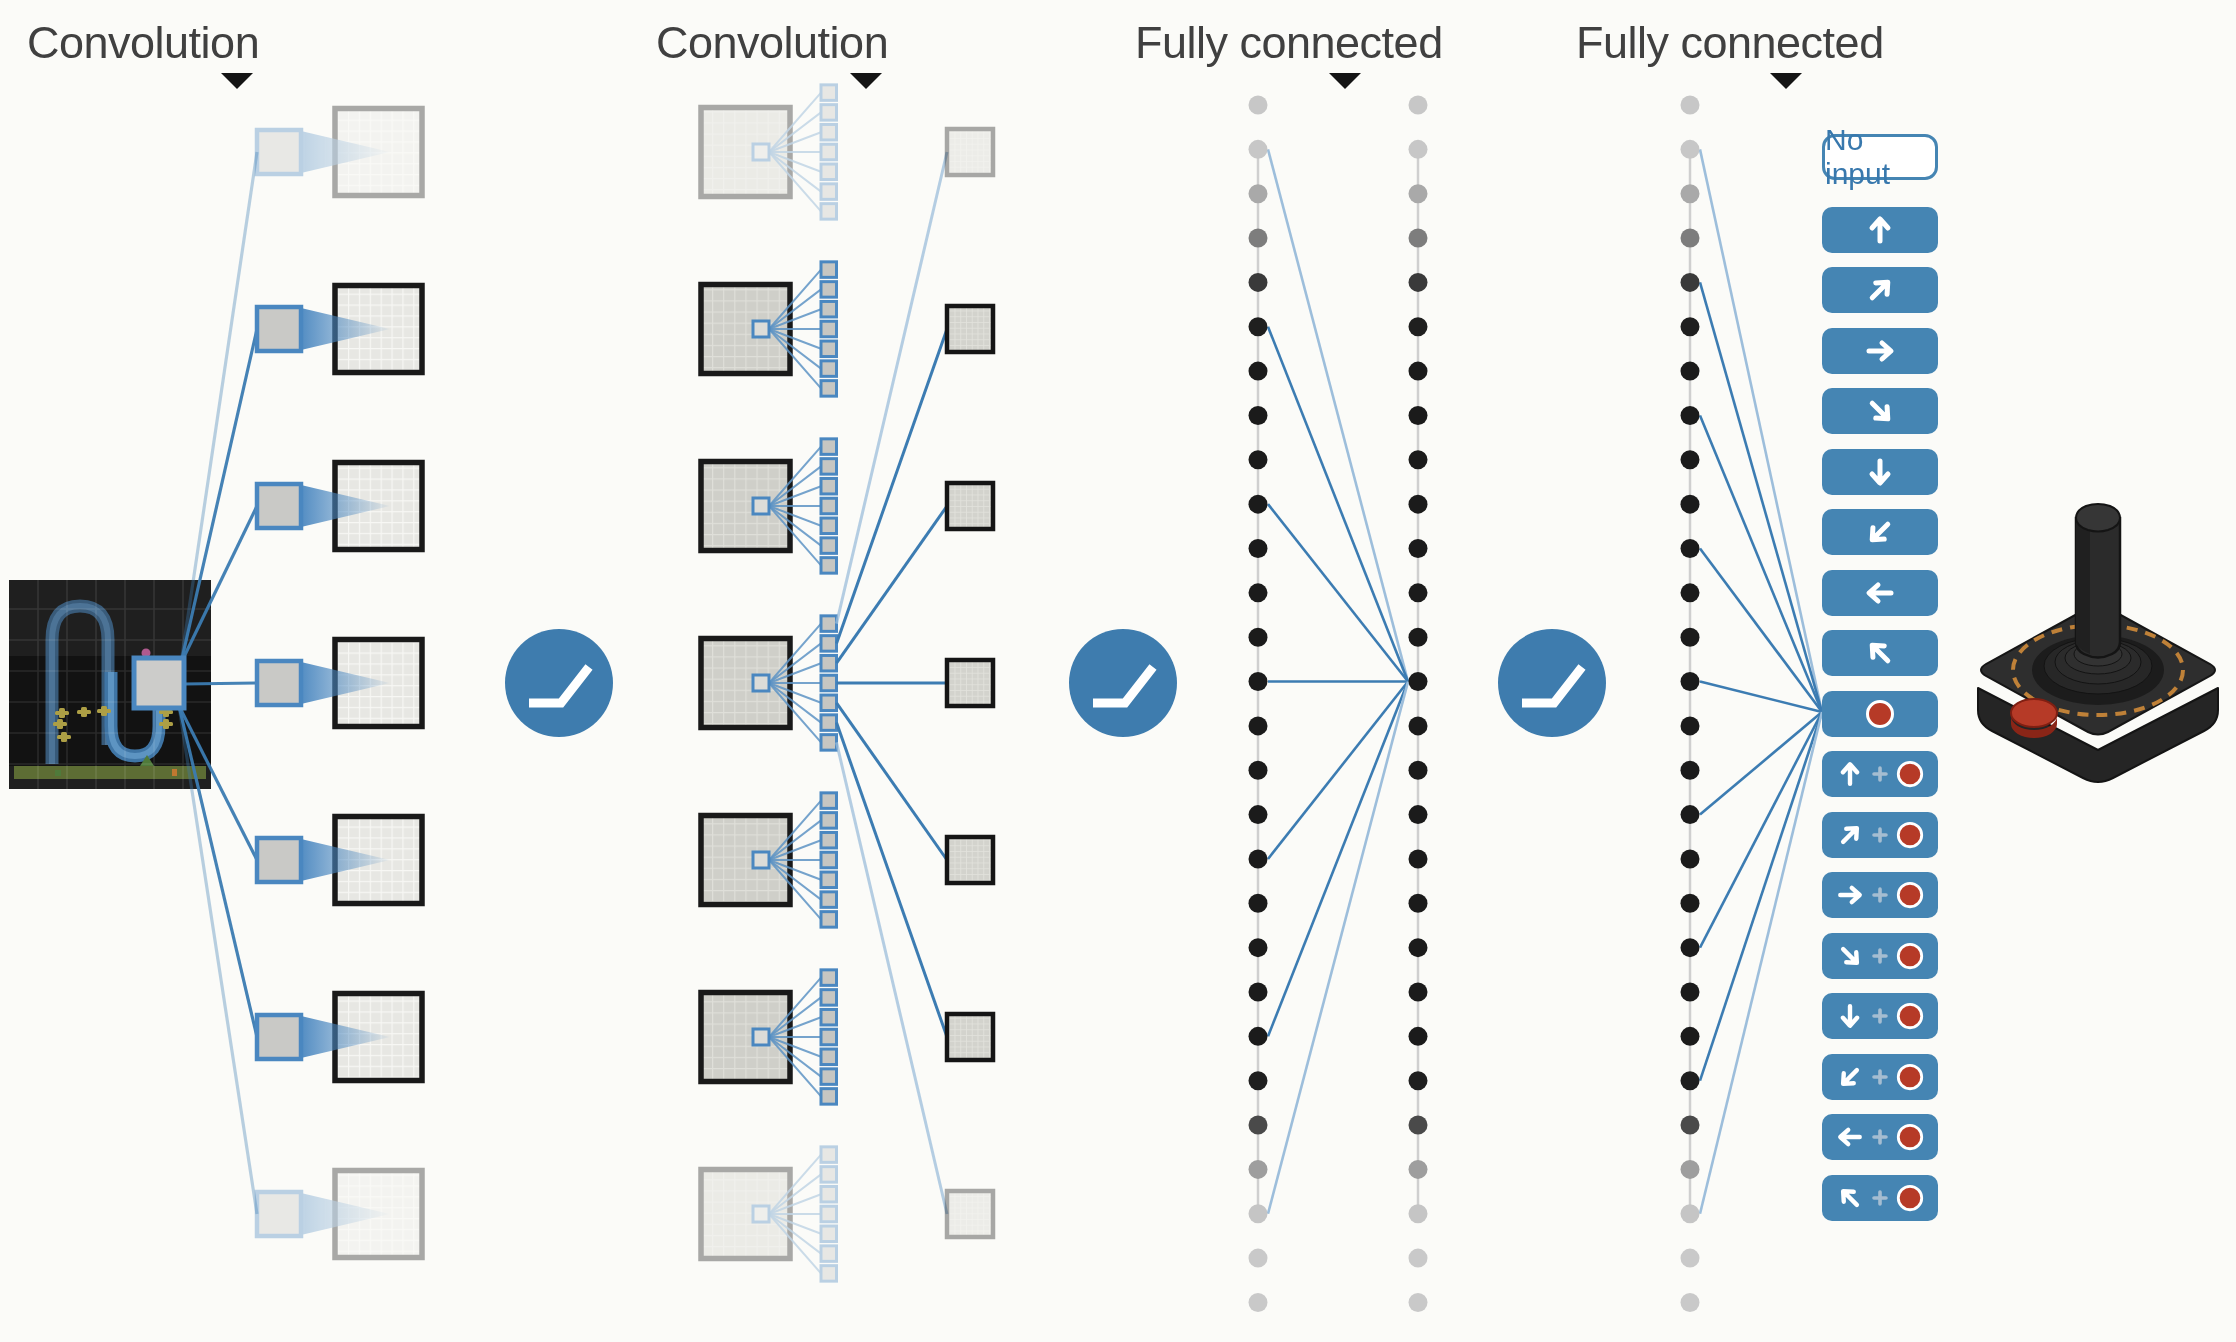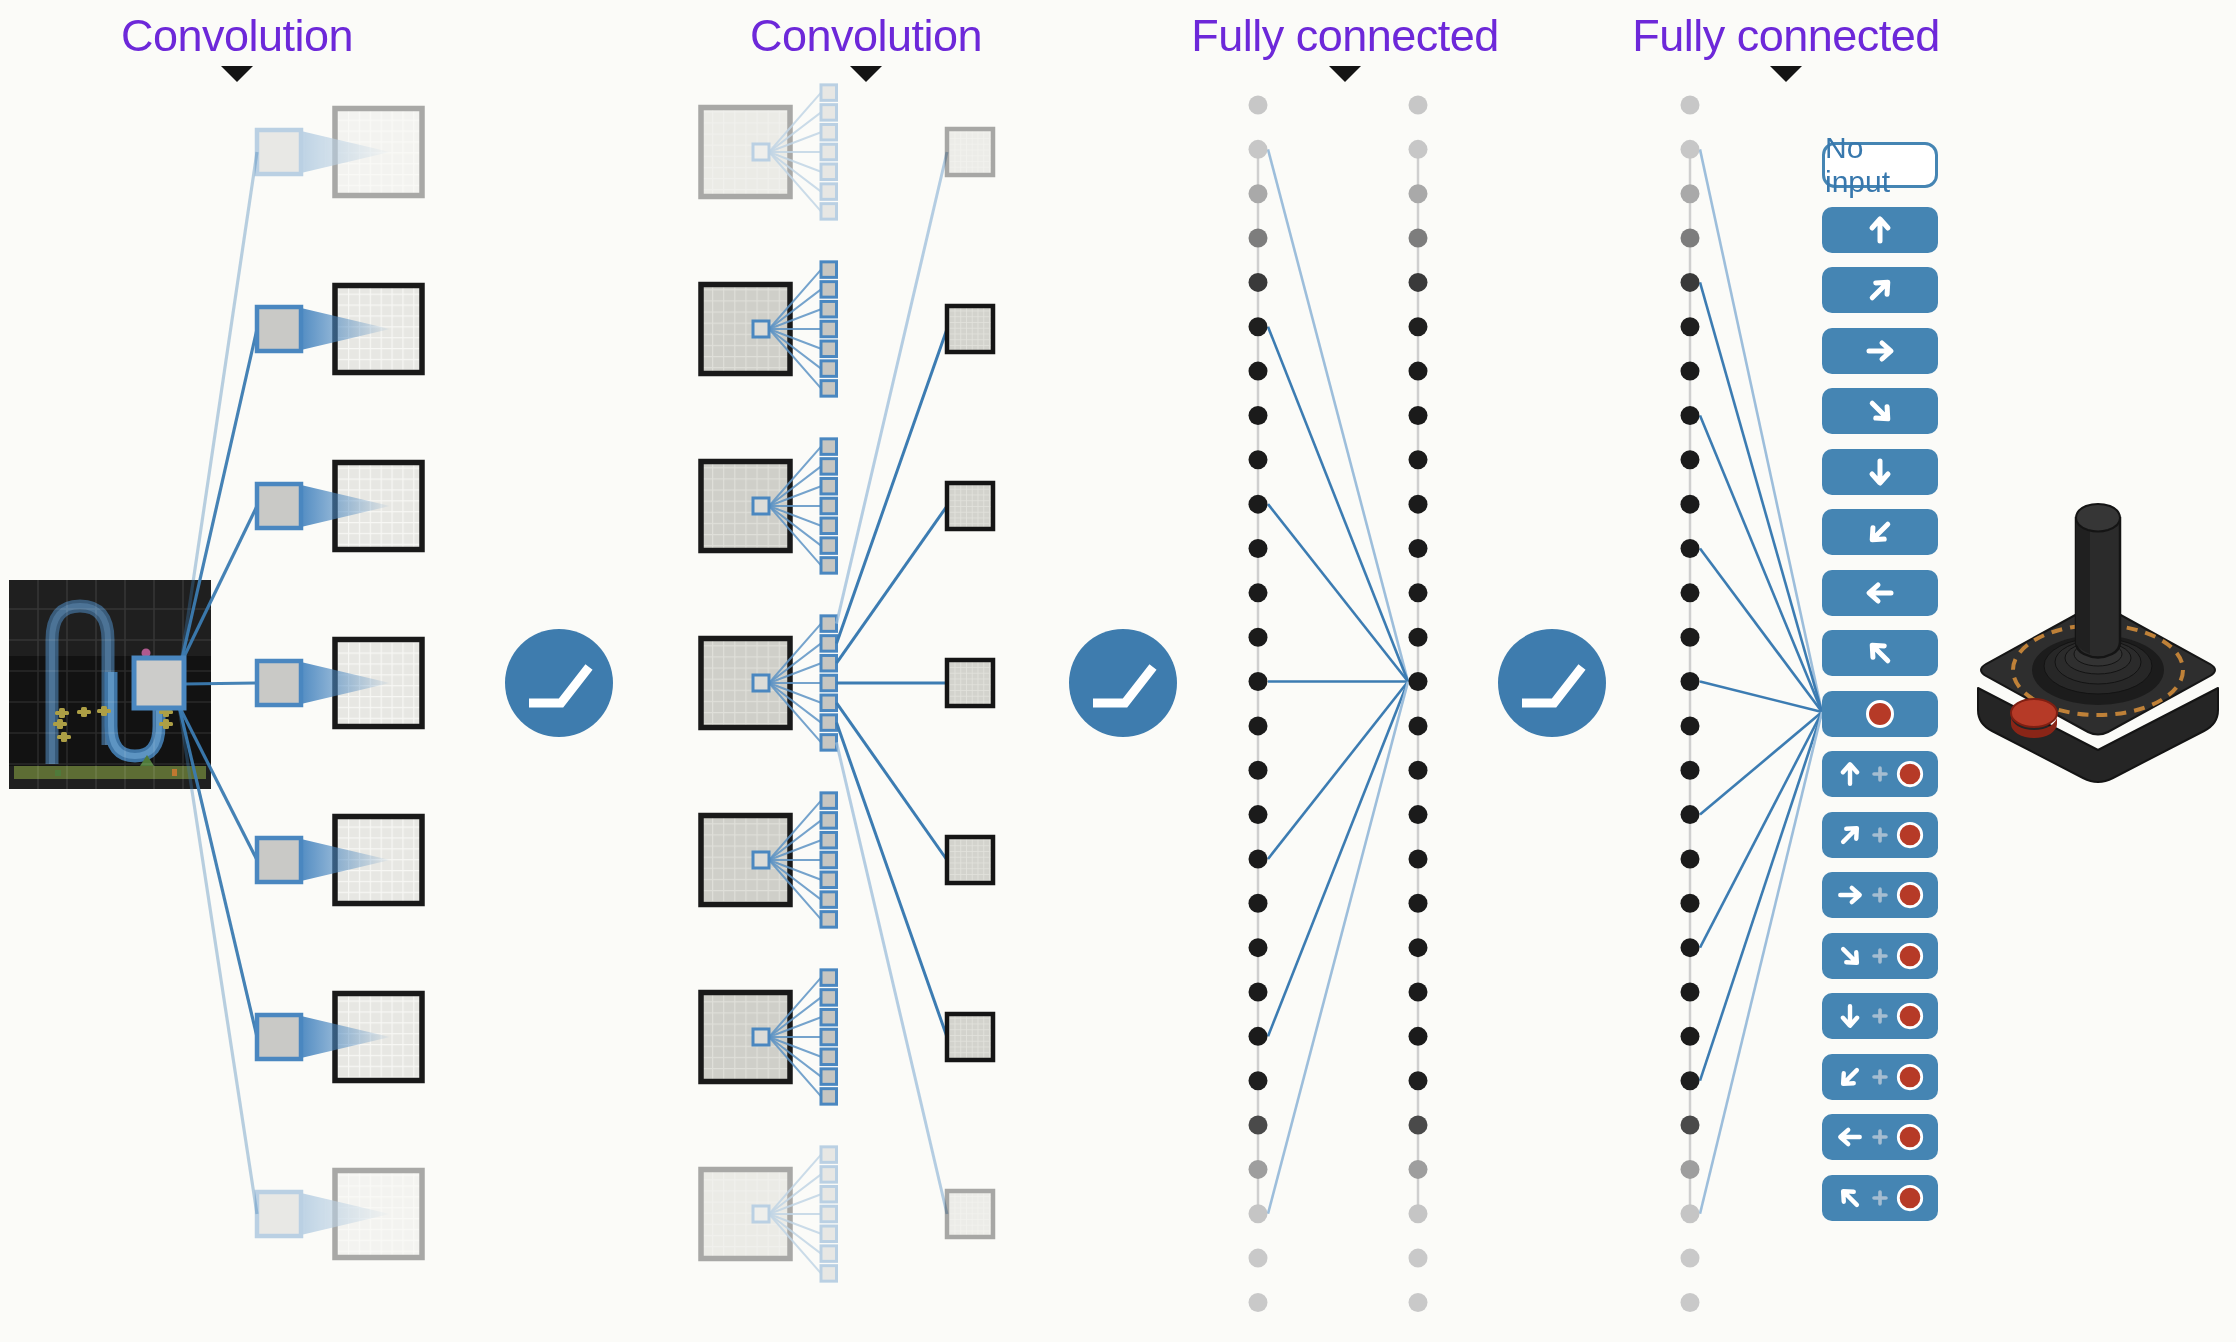--- a/index.html
+++ b/index.html
@@ -2,22 +2,22 @@
 <html><head>
 <meta charset="utf-8">
 <style>
   html,body{margin:0;padding:0;background:#fbfbf8;}
   .stage{
     position:relative;width:2236px;height:1342px;background:#fbfbf8;
     font-family:"Liberation Sans","DejaVu Sans",sans-serif;overflow:hidden;
   }
   #net{position:absolute;left:0;top:0;}
   .layer-label{
-    position:absolute;top:12px;width:420px;text-align:center;
-    font-size:45px;color:#6d28d9;letter-spacing:-0.5px;line-height:1.05;
+    position:absolute;top:19px;width:420px;
+    font-size:45px;color:#404040;letter-spacing:-0.5px;line-height:1.05;
   }
   .layer-label .tri{
     display:block;width:0;height:0;margin:7px auto 0;
     border-left:16px solid transparent;border-right:16px solid transparent;
     border-top:16px solid #141414;
   }
   .abtn{
     position:absolute;left:1822px;width:116px;height:46px;border-radius:10px;
     background:#4585b3;display:flex;align-items:center;justify-content:center;gap:6px;
     box-sizing:border-box;
@@ -435,21 +435,21 @@
   <div class="layer-label" style="left:1135px">
     <span>Fully connected</span>
     <span class="tri"></span>
   </div>
   <div class="layer-label" style="left:1576px">
     <span>Fully connected</span>
     <span class="tri"></span>
   </div>
 
   <div id="actions">
-      <div class="abtn noinput" style="top: 142px;">No input</div>
+      <div class="abtn noinput" style="top: 134px;">No input</div>
       <div class="abtn" style="top: 206.5px;">
         <svg width="34" height="34" viewBox="-17 -17 34 34">
           <g transform="rotate(0)">
             <path d="M0,11 L0,-10 M-8,-2 L0,-11 L8,-2" stroke="#ffffff" stroke-width="5" fill="none" stroke-linecap="round" stroke-linejoin="round"></path>
           </g>
         </svg>
       </div>
       <div class="abtn" style="top: 267px;">
         <svg width="34" height="34" viewBox="-17 -17 34 34">
           <g transform="rotate(45)">

